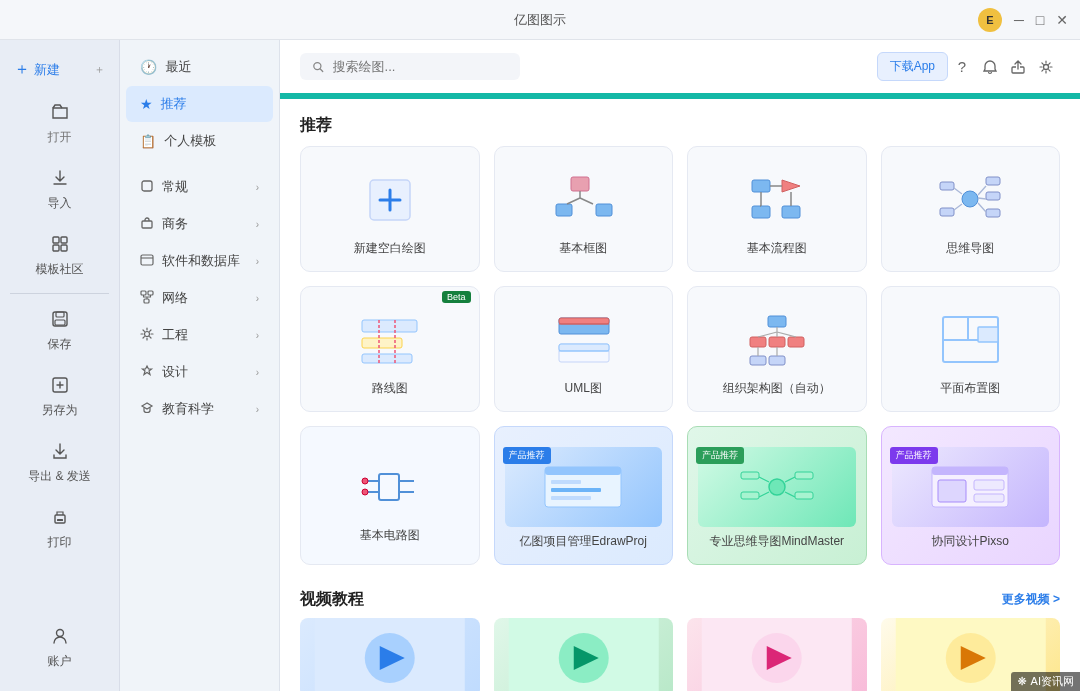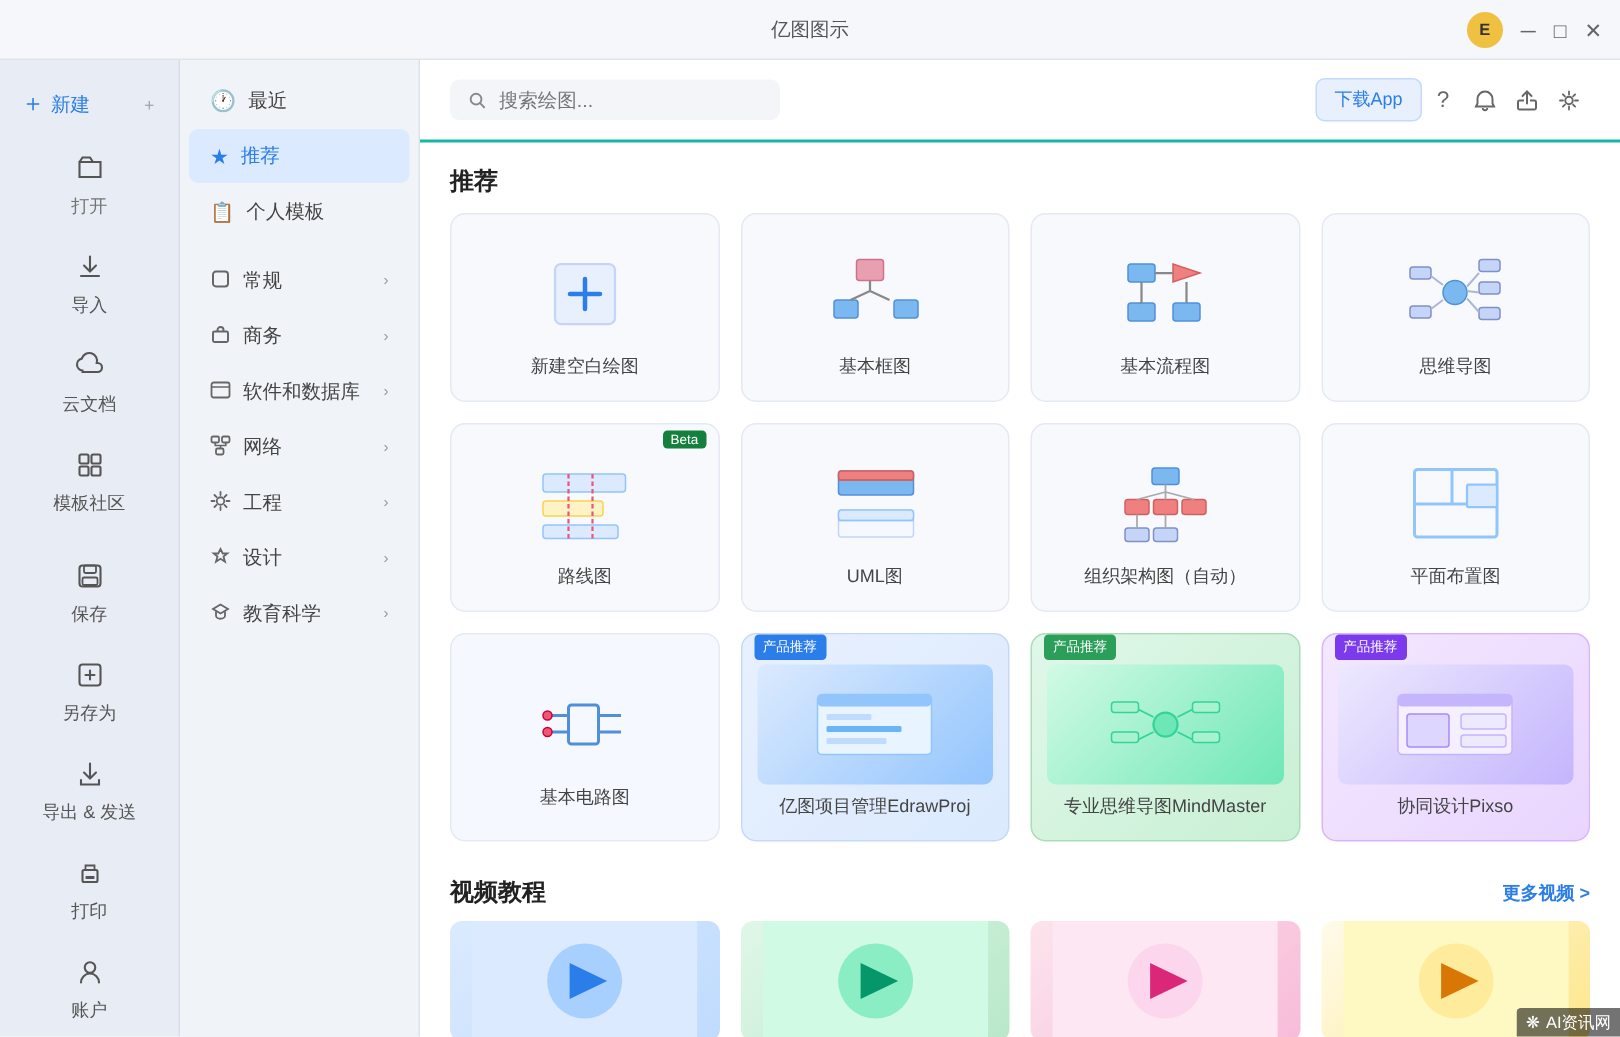--- a/index.html
+++ b/index.html
@@ -113,21 +113,21 @@
       flex: 1;
       background: #fff;
       overflow-y: auto;
       padding: 0;
     }
     .main-header {
       display: flex;
       align-items: center;
       justify-content: space-between;
       padding: 12px 20px;
-      border-bottom: 2px solid #14b8a6;
+      border-bottom: 6px solid #14b8a6;
     }
     .search-bar {
       display: flex;
       align-items: center;
       background: #f3f5f9;
       border-radius: 6px;
       padding: 6px 12px;
       gap: 8px;
       width: 220px;
     }
@@ -181,21 +181,21 @@
       padding: 20px 10px 14px;
       cursor: pointer;
       transition: box-shadow 0.2s;
       position: relative;
       min-height: 120px;
     }
     .card-icon { width: 70px; height: 65px; display: flex; align-items: center; justify-content: center; margin-bottom: 8px; }
     .card-label { font-size: 12px; color: #444; text-align: center; }
     .card-badge-blue {
       position: absolute;
-      top: 0;
+      top: 20px;
       left: 8px;
       background: #2b7de9;
       color: #fff;
       font-size: 9px;
       padding: 2px 6px;
       border-radius: 3px;
     }
     .card-img {
       width: 100%; height: 85px;
       object-fit: cover;
@@ -301,28 +301,20 @@
     <div class="sidebar-left-item">
       <span>
         <svg width="20" height="20" viewBox="0 0 20 20" fill="none">
           <path d="M10 3v10M6 9l4 4 4-4" stroke="#555" stroke-width="1.4" stroke-linecap="round"></path>
           <path d="M4 16h12" stroke="#555" stroke-width="1.4" stroke-linecap="round"></path>
         </svg>
       </span>
       <span style="font-size:12px;color:#555;">导入</span>
     </div>
 
-    <div class="sidebar-left-item">
-      <span>
-        <svg width="20" height="20" viewBox="0 0 20 20" fill="none">
-          <path d="M5 13a4 4 0 01-.5-7.9A5 5 0 0114.5 8H15a3 3 0 010 6H5z" stroke="#555" stroke-width="1.4" fill="none"></path>
-        </svg>
-      </span>
-      <span style="font-size:12px;color:#555;">云文档</span>
-    </div>
 
     <div class="sidebar-left-item">
       <span>
         <svg width="20" height="20" viewBox="0 0 20 20" fill="none">
           <rect x="3" y="3" width="6" height="6" rx="1" stroke="#555" stroke-width="1.4" fill="none"></rect>
           <rect x="11" y="3" width="6" height="6" rx="1" stroke="#555" stroke-width="1.4" fill="none"></rect>
           <rect x="3" y="11" width="6" height="6" rx="1" stroke="#555" stroke-width="1.4" fill="none"></rect>
           <rect x="11" y="11" width="6" height="6" rx="1" stroke="#555" stroke-width="1.4" fill="none"></rect>
         </svg>
       </span>

